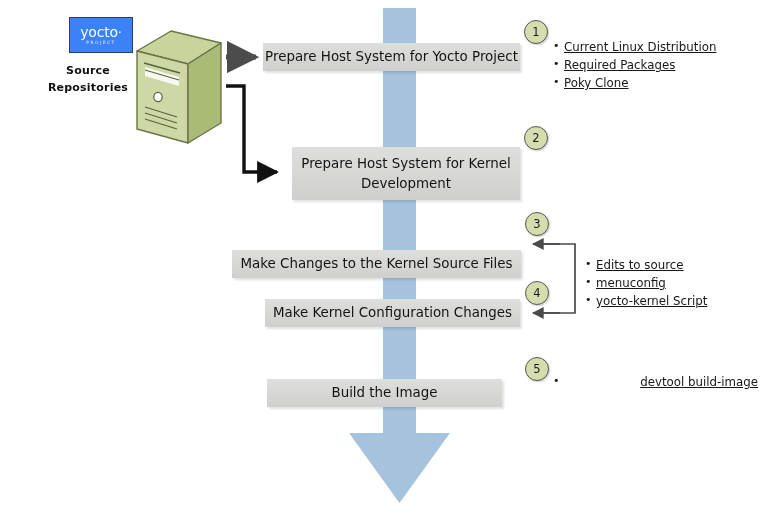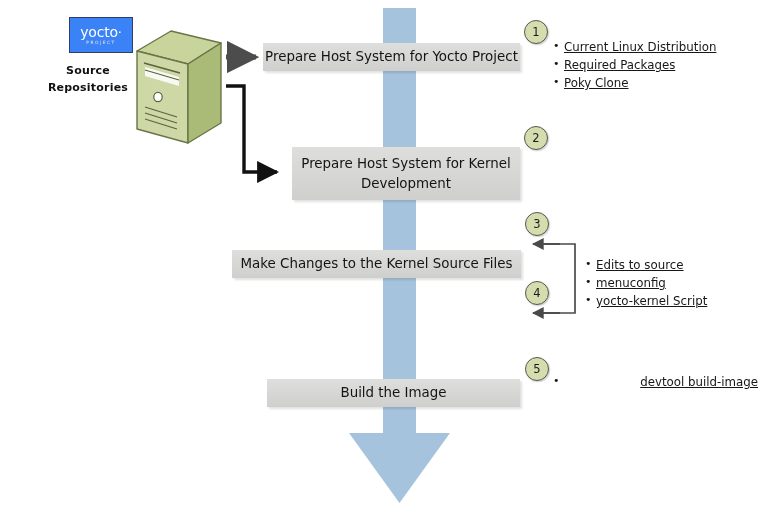--- a/index.html
+++ b/index.html
@@ -102,21 +102,21 @@
     font-size: 13.4px;
     color: #141414;
     line-height: 1.45;
     box-sizing: border-box;
     padding: 0 1px;
   }
   #box1 { left: 263px; top: 43px;  width: 257px; height: 28px; }
   #box2 { left: 292px; top: 147px; width: 228px; height: 53px; }
   #box3 { left: 232px; top: 230px; width: 289px; height: 28px; margin-top: 20px; }
   #box4 { left: 265px; top: 299px; width: 255px; height: 28px; }
-  #box5 { left: 267px; top: 379px; width: 253px; height: 28px; }
+  #box5 { left: 267px; top: 379px; width: 235px; height: 28px; }
   
   .step-circle {
     position: absolute;
     width: 24px;
     height: 24px;
     border-radius: 50%;
     background: #d5dcae;
     border: 1.4px solid #585b50;
     box-sizing: border-box;
     display: flex;
@@ -233,20 +233,21 @@
     <g>
       <path d="M 537,244 L 575,244 L 575,313 L 537,313" stroke="#4a4a4a" stroke-width="1.7" fill="none"></path>
       <line x1="560" y1="244" x2="533" y2="244" stroke="#4a4a4a" stroke-width="1.7" marker-end="url(#arrowBracket)"></line>
       <line x1="560" y1="313" x2="533" y2="313" stroke="#4a4a4a" stroke-width="1.7" marker-end="url(#arrowBracket)"></line>
     </g>
   </svg>
 
   <div class="pbox" id="box1">Prepare Host System for Yocto Project</div>
   <div class="pbox" id="box2">Prepare Host System for Kernel Development</div>
   <div class="pbox" id="box3">Make Changes to the Kernel Source Files</div>
+  <div class="pbox" id="box4">Make Kernel Configuration Changes</div>
   <div class="pbox" id="box5">Build the Image</div>
 
   <div class="step-circle" id="circle1">1</div>
   <div class="step-circle" id="circle2">2</div>
   <div class="step-circle" id="circle3">3</div>
   <div class="step-circle" id="circle4">4</div>
   <div class="step-circle" id="circle5">5</div>
 
   <ul class="bullets" id="bullets1">
       <li>Current Linux Distribution</li>

